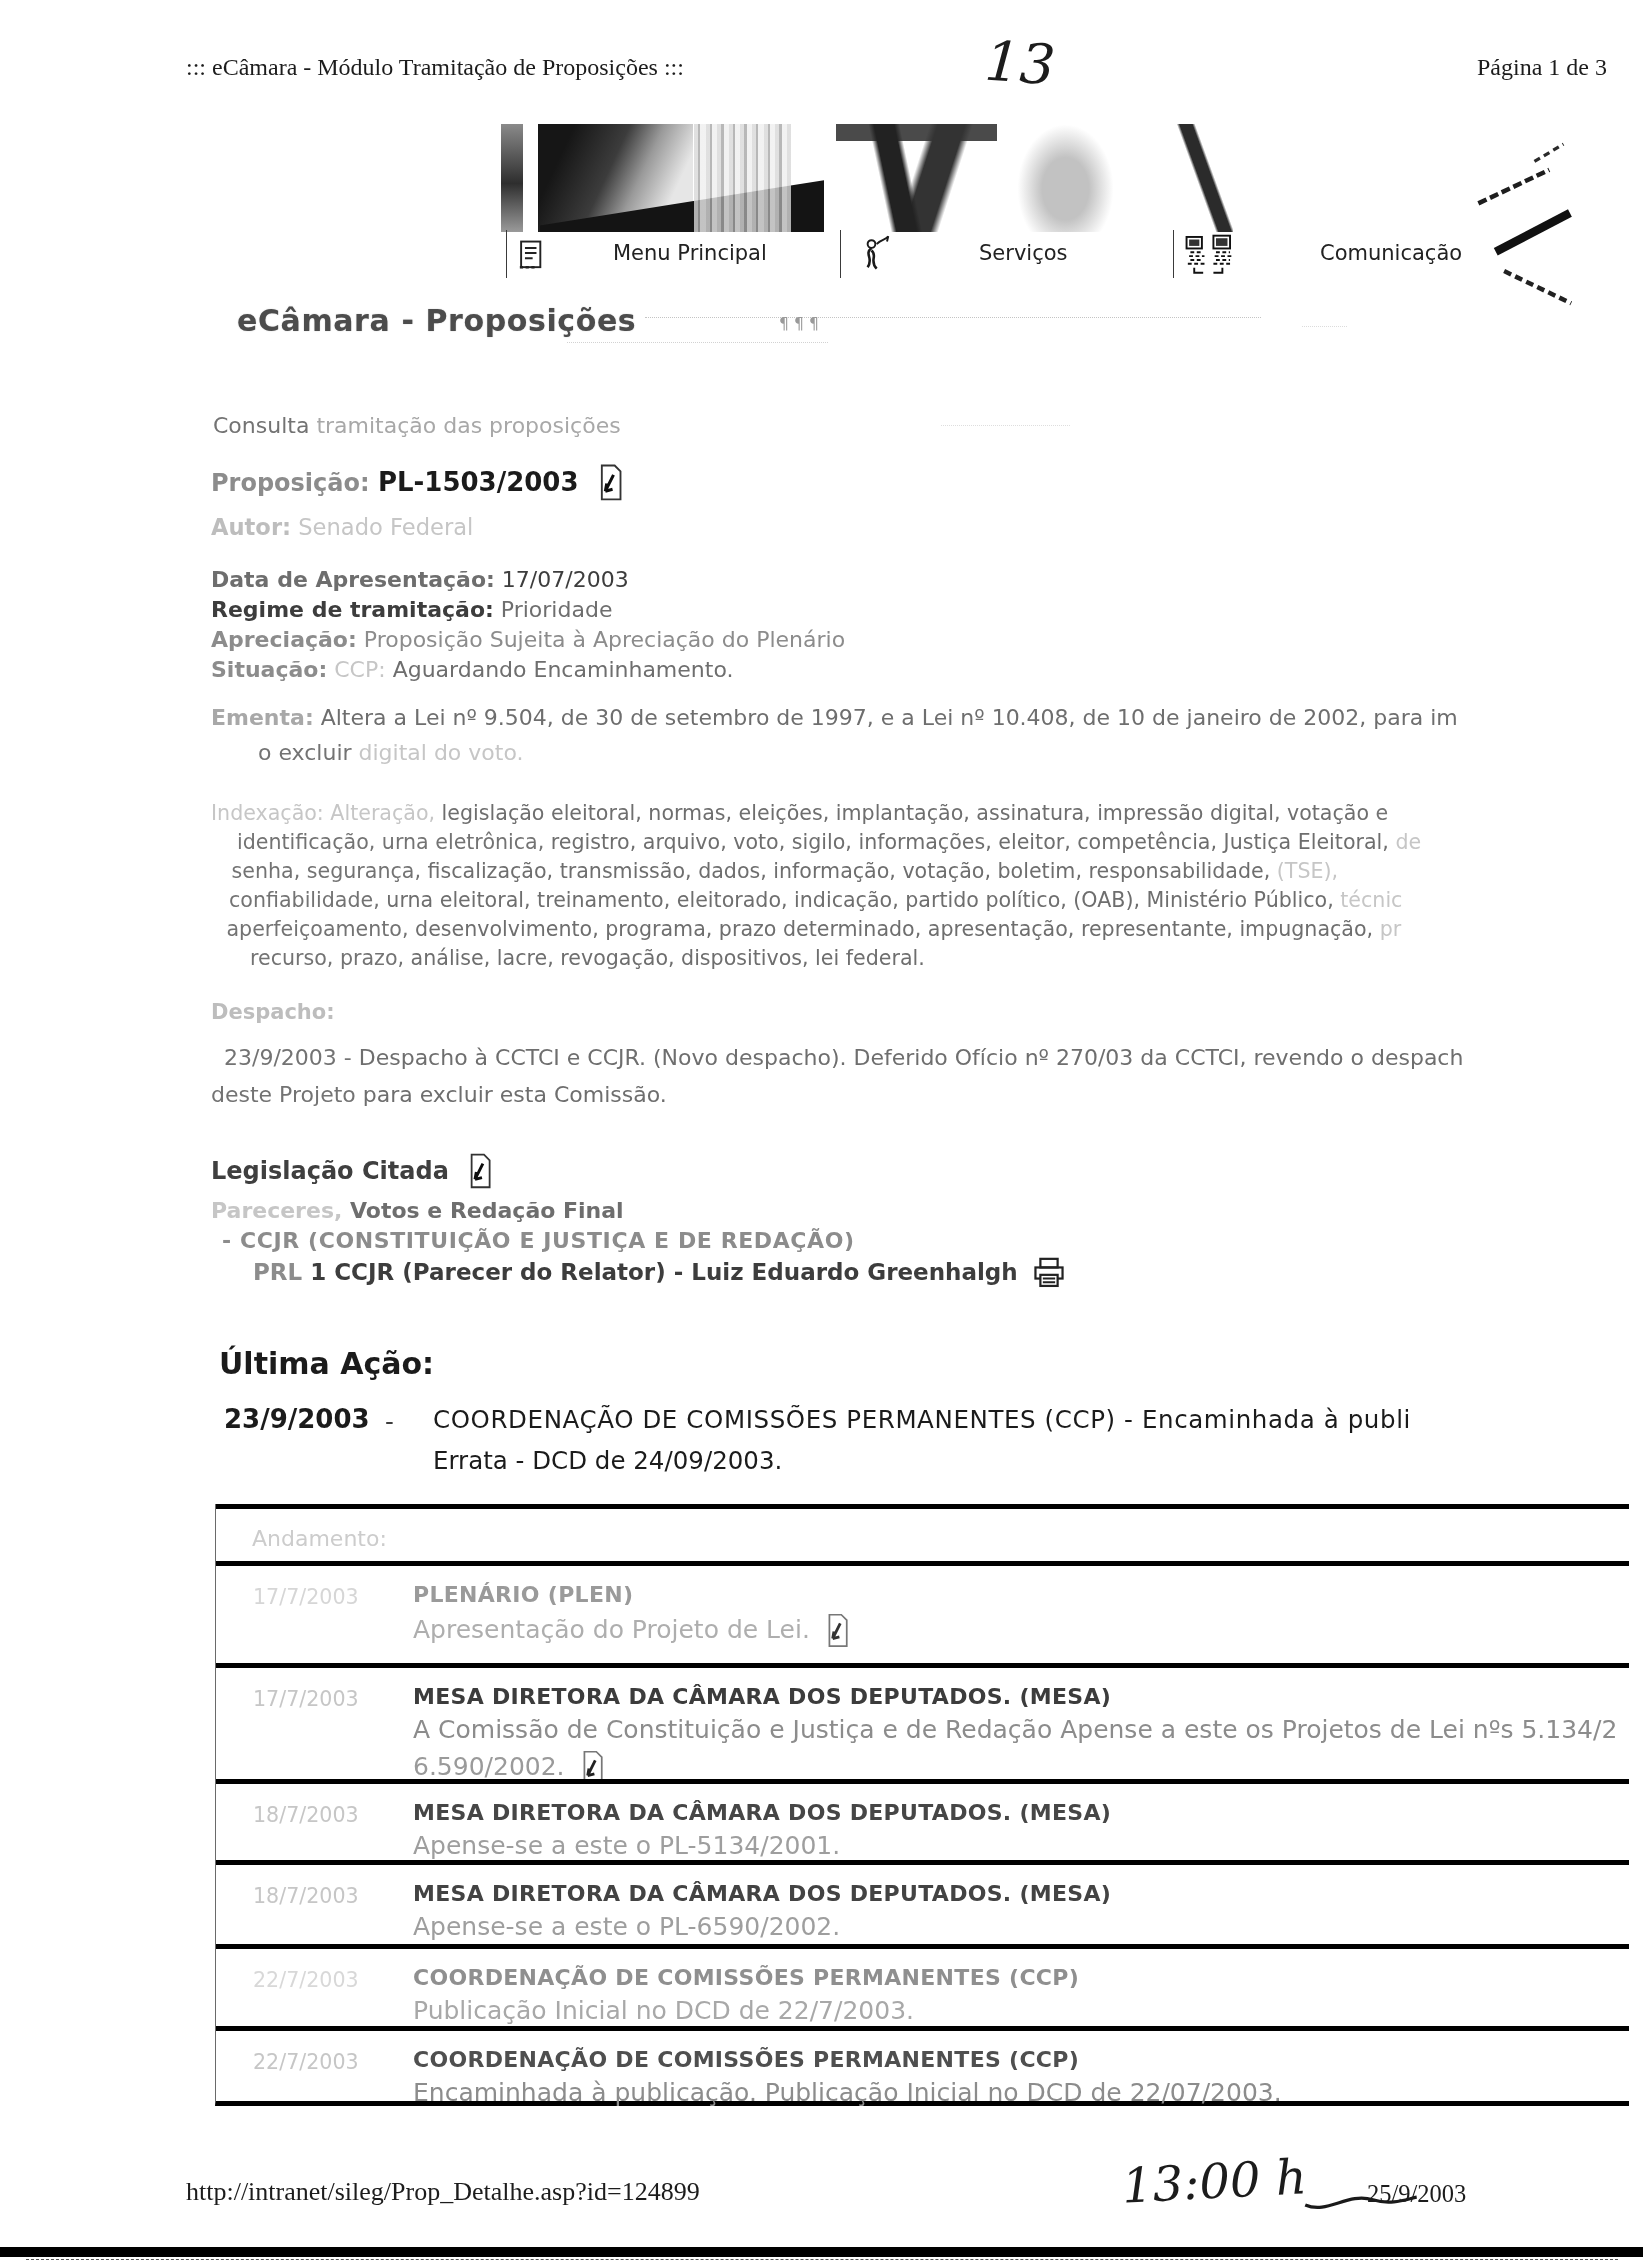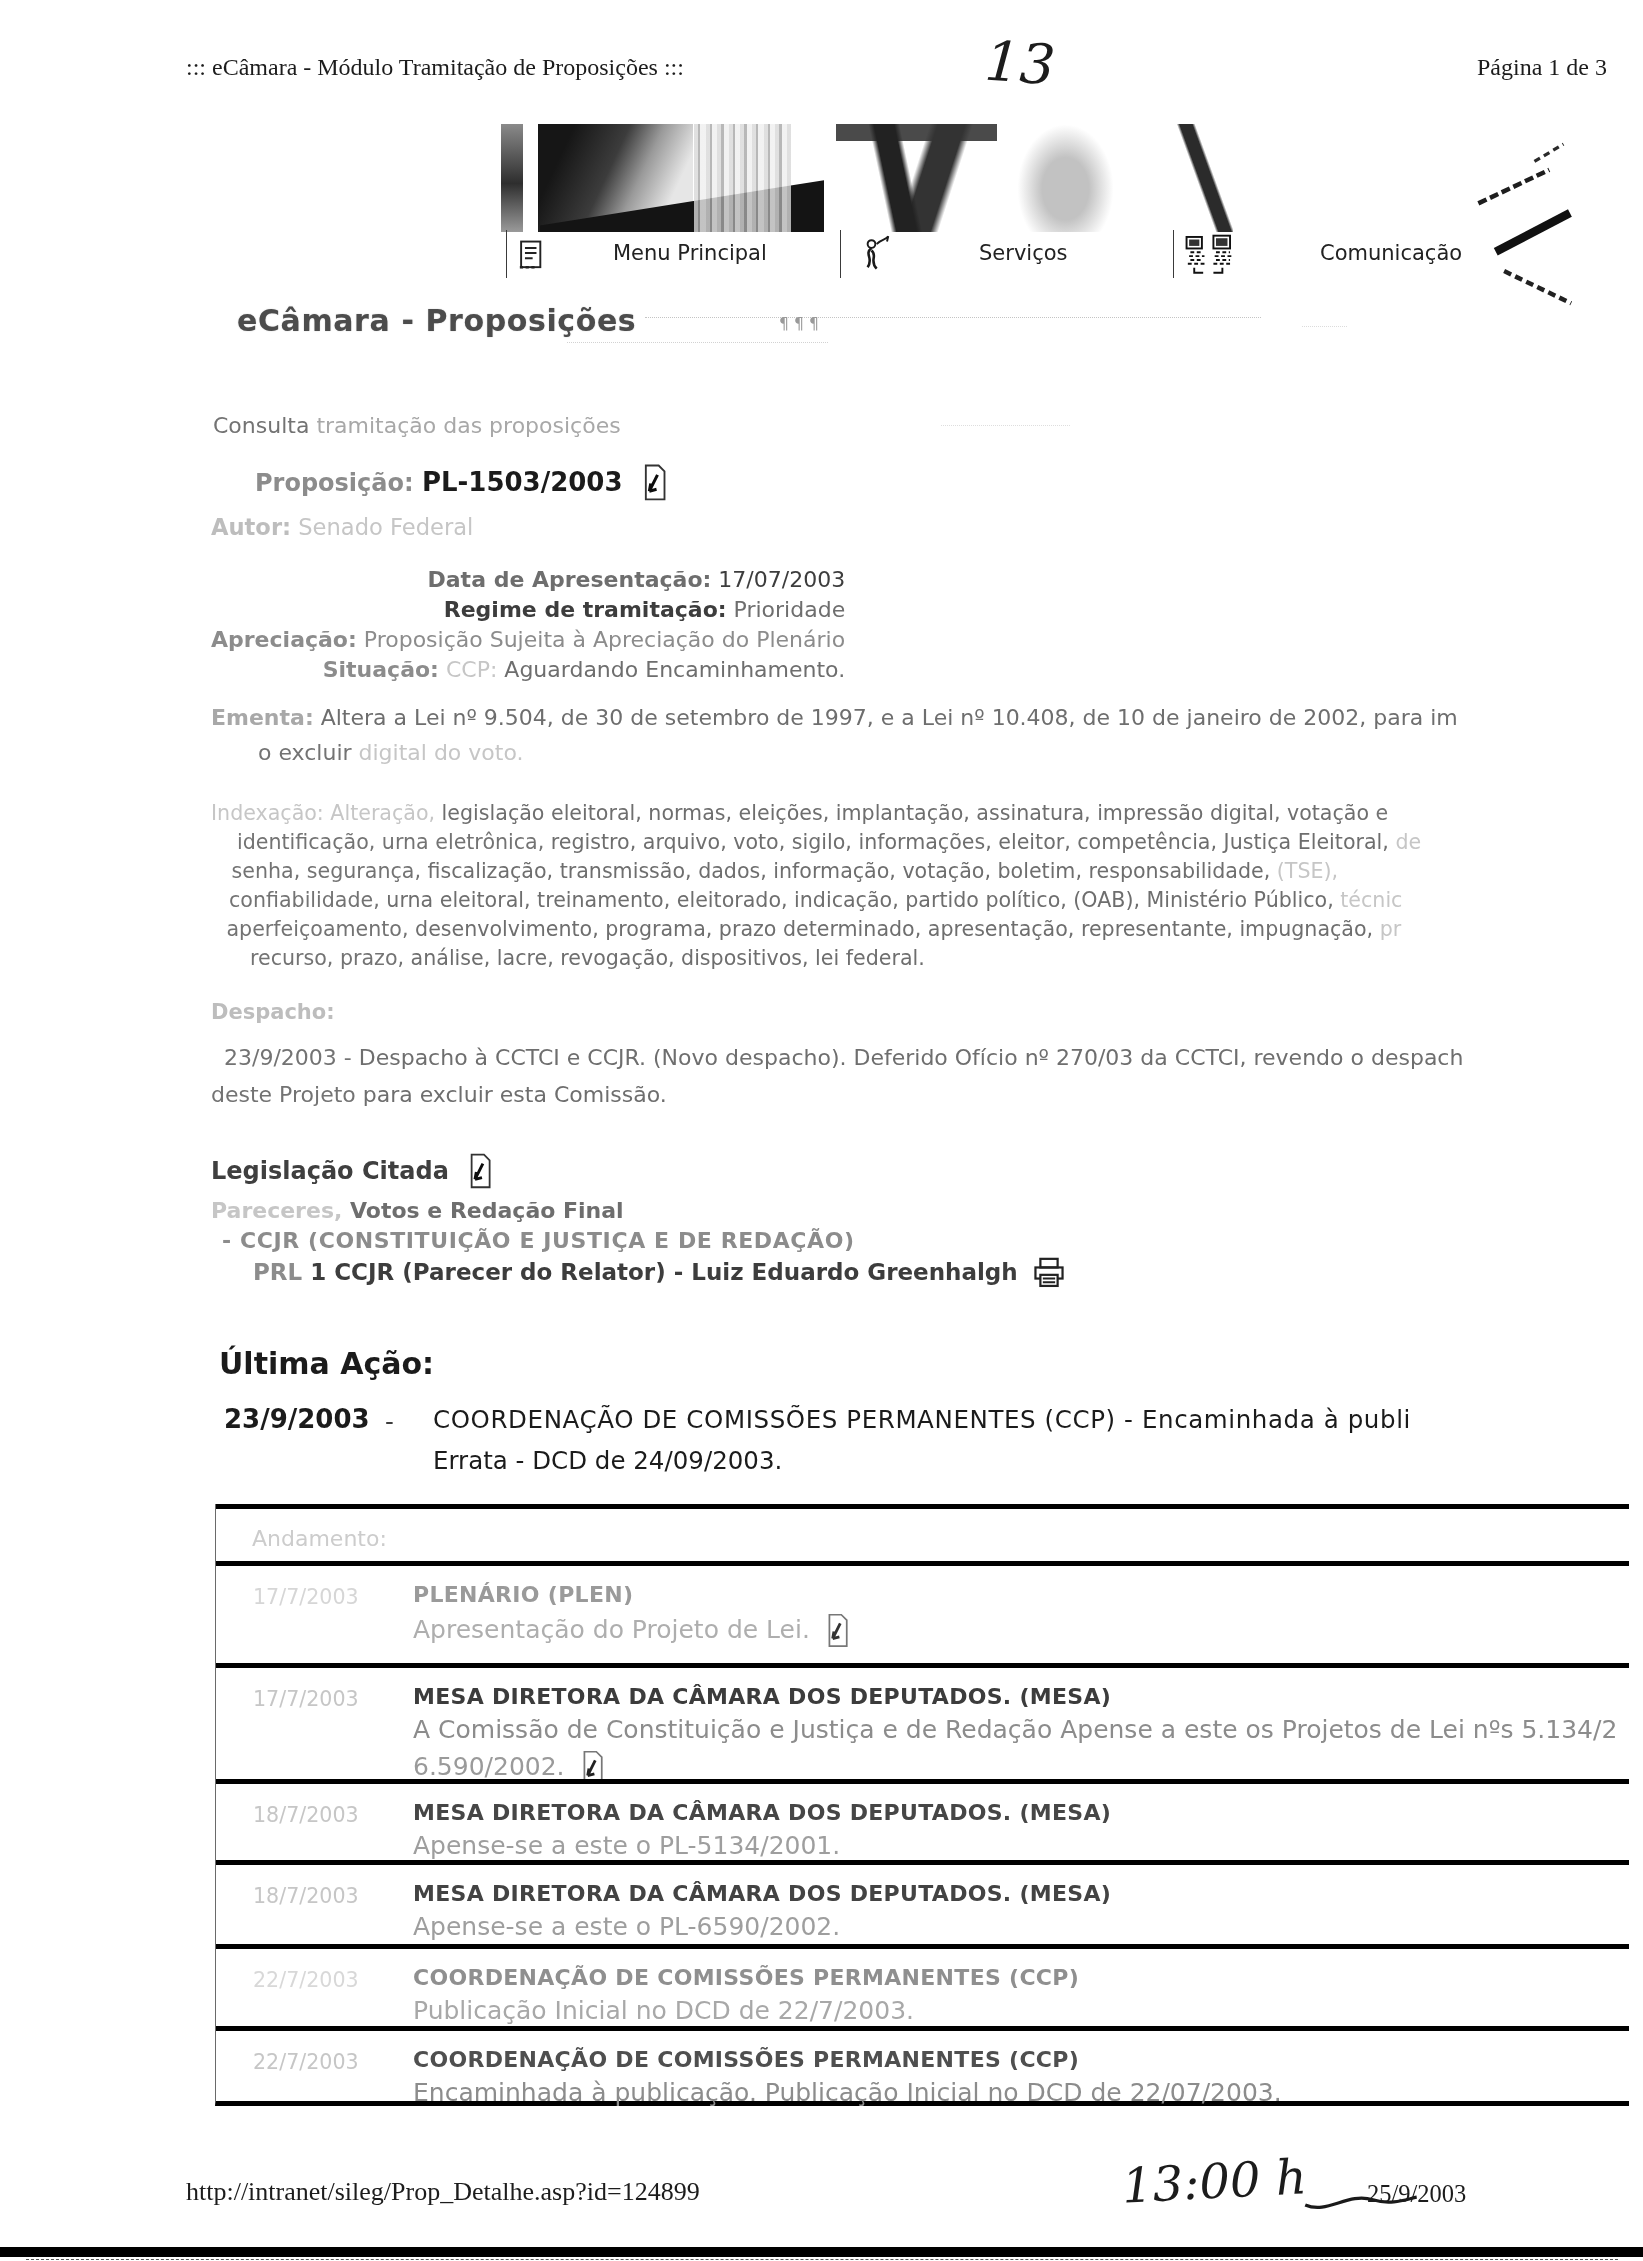--- a/index.html
+++ b/index.html
@@ -95,35 +95,35 @@
   <div class="abs dotted" style="left:645px;top:317px;width:616px;"></div>
   <div class="abs dotted" style="left:567px;top:342px;width:261px;border-top-color:#d2d2d2;"></div>
   <div class="abs" style="left:779px;top:315px;font-size:15.5px;color:#9a9a9a;letter-spacing:5.2px;">¶¶¶</div>
   <div class="abs dotted" style="left:1302px;top:326px;width:45px;border-top-color:#dcdcdc;"></div>
 
   <div class="abs nowrap" style="left:213px;top:413px;font-size:22px;">
     <span class="t-ghost">Consulta</span><span class="t-faint"> tramitação das proposições</span>
   </div>
   <div class="abs dotted" style="left:941px;top:425px;width:129px;border-top-color:#dedede;"></div>
 
-  <div class="abs nowrap" style="left:211px;top:463px;font-size:26px;margin-left:44px;">
+  <div class="abs nowrap" style="left:211px;top:463px;font-size:26px;">
     <span class="b t-soft" style="font-size:24px;">Proposição:</span>
     <span class="b t-black">PL-1503/2003</span>
     <svg width="28" height="40" viewBox="0 0 24 32" style="margin-left:9px;">
       <path d="M5 1h11l5 5v24H5z" fill="none" stroke="#333" stroke-width="1.6"></path>
       <path d="M15 9 L8 23 M8 23l1.2-6.5 M8 23l6.2-1.6" stroke="#0d0d0d" stroke-width="2.6" fill="none"></path>
     </svg>
   </div>
   <div class="abs nowrap" style="left:211px;top:514px;font-size:22.6px;">
     <span class="b" style="color:#bdbdbd;">Autor:</span>
     <span class="t-xfaint"> </span>
     <span class="t-xfaint">Senado Federal</span>
   </div>
 
-  <div class="abs body34 nowrap" style="left:211px;top:565px;text-align:right;">
+  <div class="abs body34 nowrap" style="left:211px;top:565px;">
     <div>
       <span class="b t-mid">Data de Apresentação:</span>
       <span class="t-dark">17/07/2003</span>
     </div>
     <div>
       <span class="b t-dark">Regime de tramitação:</span>
       <span class="t-mid">Prioridade</span>
     </div>
     <div>
       <span class="b t-soft">Apreciação:</span>

